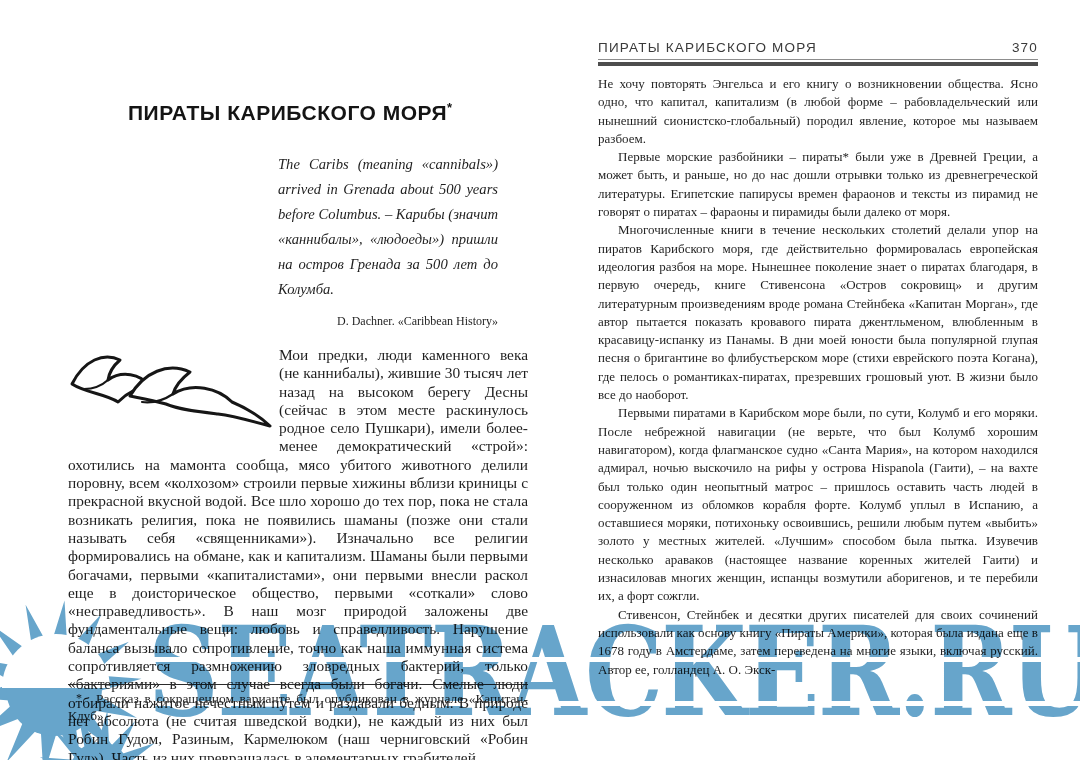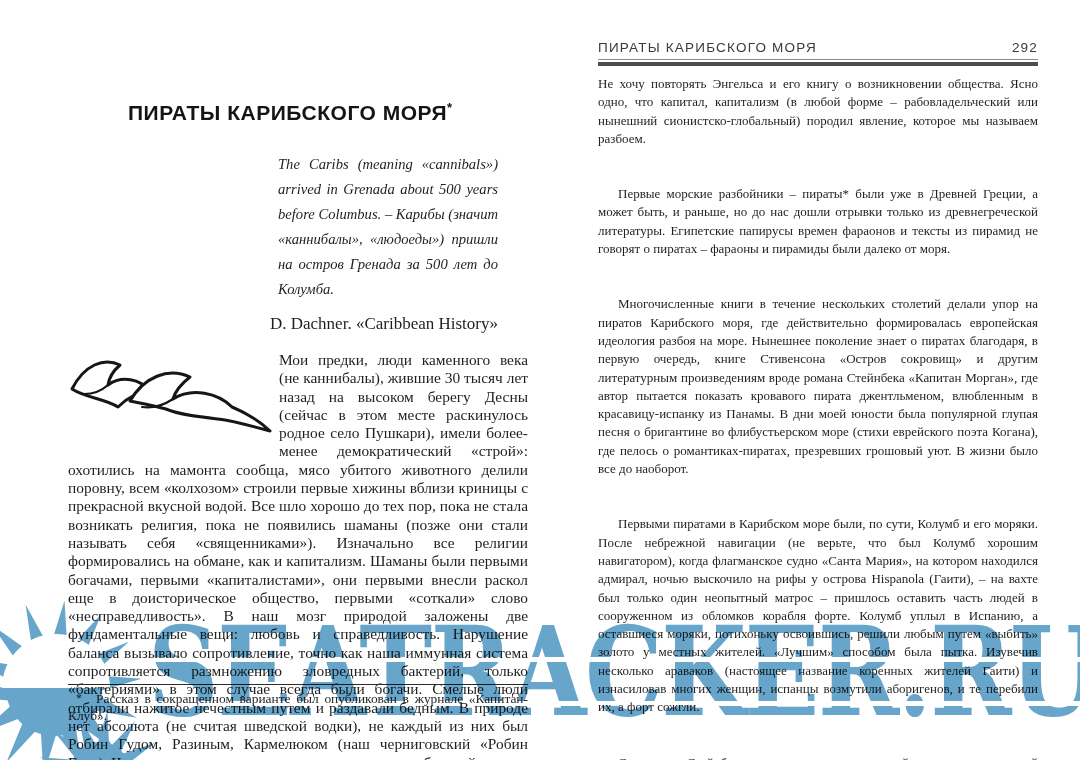--- a/index.html
+++ b/index.html
@@ -14,42 +14,42 @@
   
   .title{
     font-family:"Liberation Sans", sans-serif;font-weight:bold;font-size:21px;
     letter-spacing:0.5px;margin:0 0 27px 0;text-indent:60px;white-space:nowrap;color:#141414;
   }
   .title sup{font-size:13px;}
   .epigraph{
     margin:0 30px 12px 210px;font-style:italic;font-size:14.6px;line-height:25px;
     text-align:justify;
   }
-  .attribution{margin:0 30px 17px 0;text-align:right;font-size:17px;}
+  .attribution{margin:0 30px 17px 0;text-align:right;font-size:12px;}
   .body-text{font-size:15.4px;line-height:18.3px;text-align:justify;hyphens:auto;}
   .gulls{float:left;width:206px;height:90px;margin:2px 5px 2px 0;}
 
   
   .footnote{position:absolute;left:0;width:100%;font-size:13.4px;line-height:17px;text-align:justify;color:#272727;}
   .fn-left{top:584px;}
   .fn-right{top:658px;}
   .fn-rule{border-top:1.2px solid #2b2b2b;margin-bottom:5px;}
   .fn-rule-partial{width:270px;}
   .fn-mark{display:inline-block;width:28px;text-indent:8px;font-size:12px;vertical-align:top;}
 
   
   .running-header{
     display:flex;justify-content:space-between;align-items:flex-end;
     font-family:"Liberation Sans", sans-serif;font-size:13.5px;letter-spacing:1.2px;
     color:#3a3a3a;padding-bottom:4px;
   }
   .rule-thin{height:1px;background:#8d8d8d;margin-bottom:2px;}
   .rule-thick{height:4px;background:#4d4d4d;margin-bottom:9px;}
   .col-right p{margin:0;font-size:13px;line-height:18.3px;text-align:justify;hyphens:auto;}
-  .col-right p.indent{text-indent:20px;margin-top:37px;}
+  .col-right p.indent{text-indent:20px;}
 
   
   .watermark{position:absolute;inset:0;z-index:6;mix-blend-mode:multiply;pointer-events:none;}
   .wm-text{
     position:absolute;left:148px;top:610px;font-family:"DejaVu Serif", serif;font-weight:bold;
     font-size:124px;line-height:1;color:#67a5cb;white-space:nowrap;
     transform:scaleX(0.79);transform-origin:left top;letter-spacing:-2px;
   }
   .wm-stripe{position:absolute;background:#ffffff;}
   .stripe1{left:146px;top:657px;width:934px;height:5px;}
@@ -83,21 +83,21 @@
 
   <div class="footnote fn-left">
     <div class="fn-rule"></div>
     <span class="fn-mark">*</span><span>Рассказ в сокращенном варианте был опубликован в журнале «Капитан-Клуб».</span>
   </div>
 </div>
 
 <div class="col col-right">
   <div class="running-header">
     <span>ПИРАТЫ КАРИБСКОГО МОРЯ</span>
-    <span>292</span>
+    <span>370</span>
   </div>
   <div class="rule-thin"></div>
   <div class="rule-thick"></div>
 
   <p>Не хочу повторять Энгельса и его книгу о возникновении общества. Ясно одно, что капитал, капитализм (в любой форме – рабовладельческий или нынешний сионистско-глобальный) породил явление, которое мы называем разбоем.</p>
   <p class="indent">Первые морские разбойники – пираты* были уже в Древней Греции, а может быть, и раньше, но до нас дошли отрывки только из древнегреческой литературы. Египетские папирусы времен фараонов и тексты из пирамид не говорят о пиратах – фараоны и пирамиды были далеко от моря.</p>
   <p class="indent">Многочисленные книги в течение нескольких столетий делали упор на пиратов Карибского моря, где действительно формировалась европейская идеология разбоя на море. Нынешнее поколение знает о пиратах благодаря, в первую очередь, книге Стивенсона «Остров сокровищ» и другим литературным произведениям вроде романа Стейнбека «Капитан Морган», где автор пытается показать кровавого пирата джентльменом, влюбленным в красавицу-испанку из Панамы. В дни моей юности была популярной глупая песня о бригантине во флибустьерском море (стихи еврейского поэта Когана), где пелось о романтиках-пиратах, презревших грошовый уют. В жизни было все до наоборот.</p>
   <p class="indent">Первыми пиратами в Карибском море были, по сути, Колумб и его моряки. После небрежной навигации (не верьте, что был Колумб хорошим навигатором), когда флагманское судно «Санта Мария», на котором находился адмирал, ночью выскочило на рифы у острова Hispanola (Гаити), – на вахте был только один неопытный матрос – пришлось оставить часть людей в сооруженном из обломков корабля форте. Колумб уплыл в Испанию, а оставшиеся моряки, потихоньку освоившись, решили любым путем «выбить» золото у местных жителей. «Лучшим» способом была пытка. Изувечив несколько араваков (настоящее название коренных жителей Гаити) и изнасиловав многих женщин, испанцы возмутили аборигенов, и те перебили их, а форт сожгли.</p>
   <p class="indent">Стивенсон, Стейнбек и десятки других писателей для своих сочинений использовали как основу книгу «Пираты Америки», которая была издана еще в 1678 году в Амстердаме, затем переведена на многие языки, включая русский. Автор ее, голландец А. О. Экск-</p>
 

